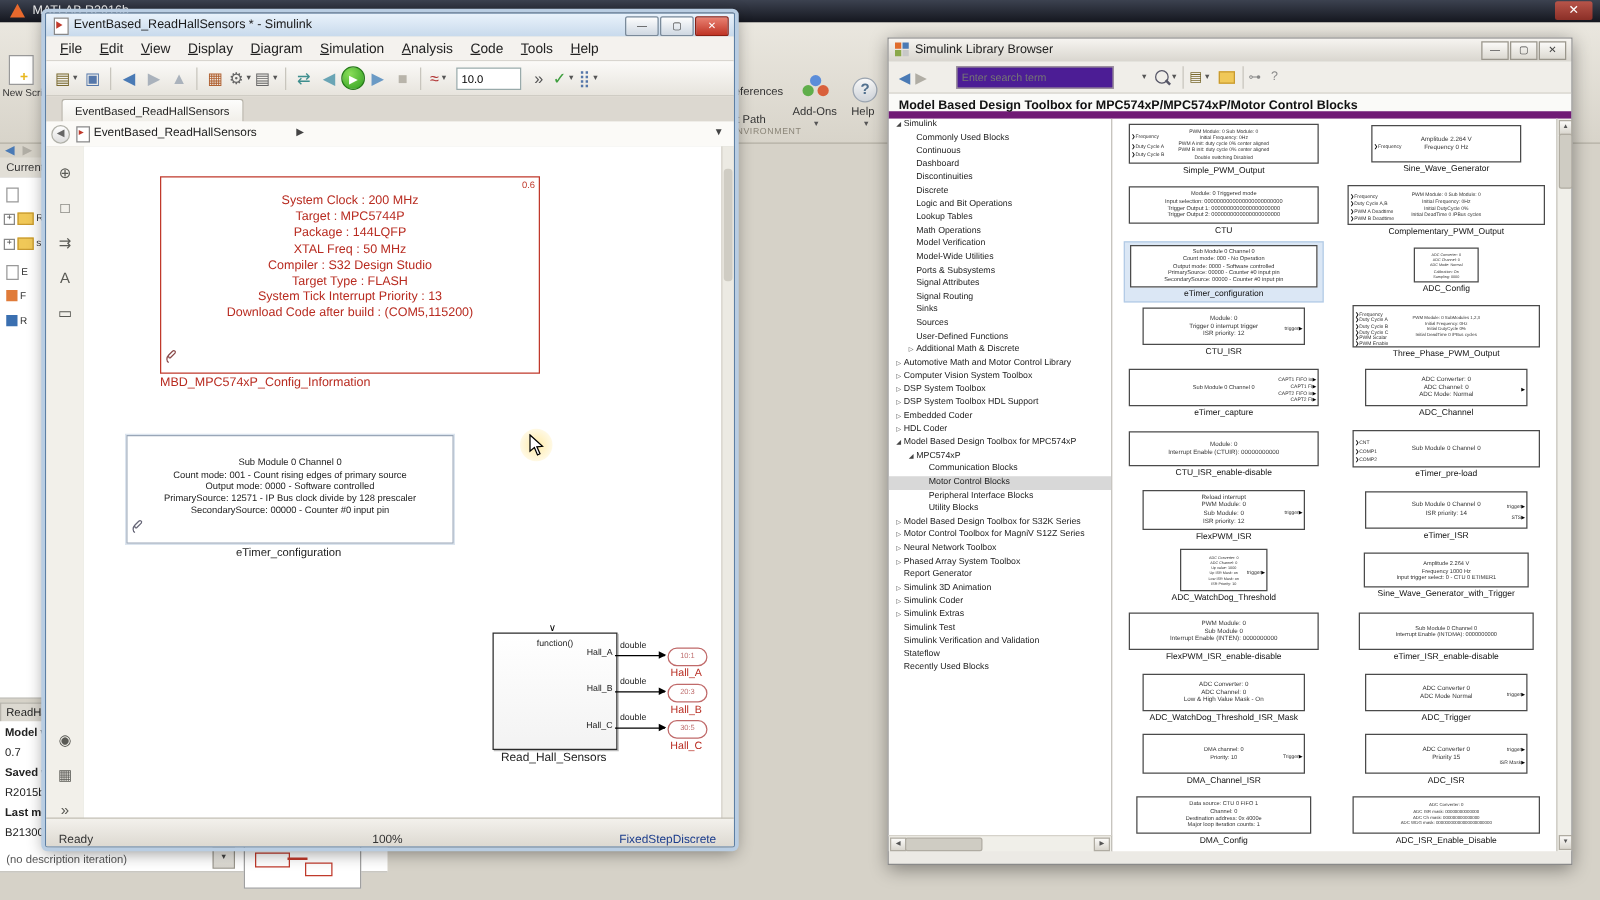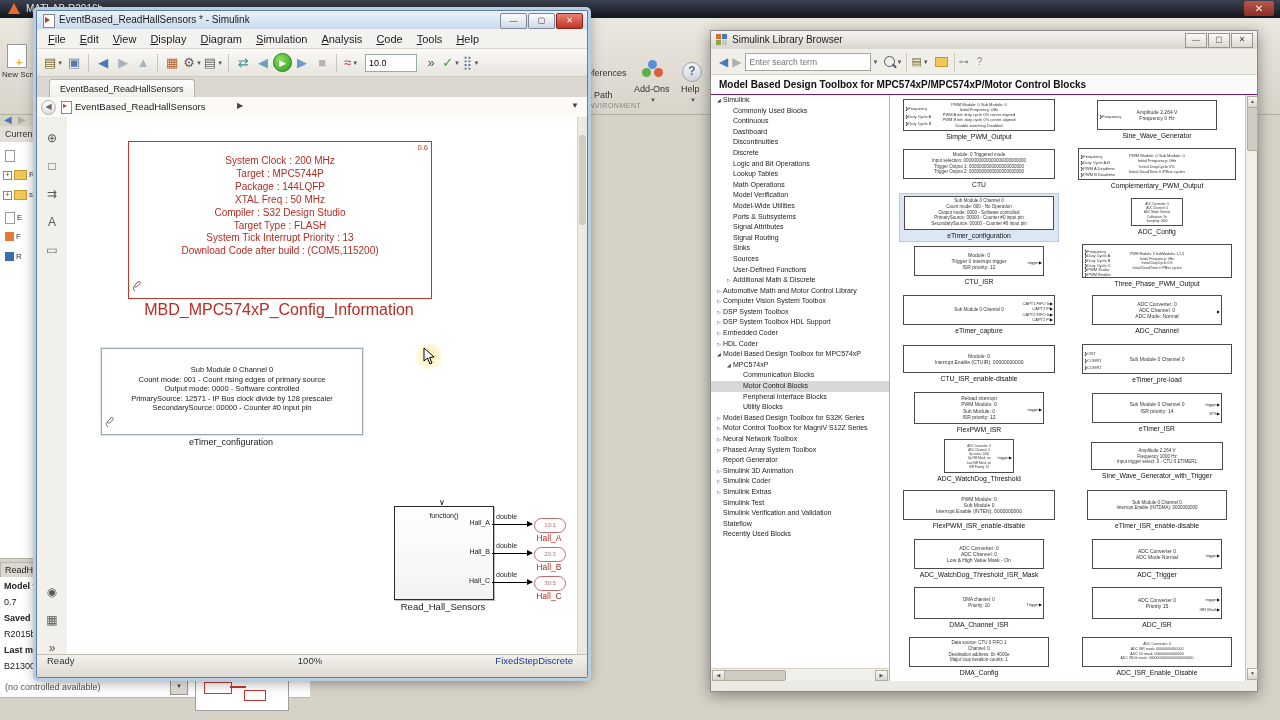--- a/index.html
+++ b/index.html
@@ -61,29 +61,29 @@
   #crumb-icon i{position:absolute;left:1px;top:2px;width:0;height:0;border-top:2.5px solid transparent;border-bottom:2.5px solid transparent;border-left:4px solid #c0392b}
   #crumb-text{position:absolute;left:38px;top:4px}
   #crumb-arrow{position:absolute;left:200px;top:4px;font-size:8px;color:#444}
   #crumb-dd{position:absolute;right:8px;top:4px;font-size:8px;color:#444}
   #ed-body{position:absolute;left:0;top:106px;right:0;bottom:22px}
   #ed-rail{position:absolute;left:0;top:0;width:30px;height:100%;background:#f2f0ea;border-right:1px solid #d0cdc5}
   .rail-ic{position:absolute;left:0;width:30px;text-align:center;font-size:12px;color:#5a5a55}
   #ed-canvas{position:absolute;left:30px;top:0;right:9px;bottom:0;background:#fff;overflow:hidden}
   #ed-vscroll{position:absolute;right:0;top:0;width:9px;height:100%;background:#eceae3;border-left:1px solid #d5d2ca}
   #ed-vthumb{position:absolute;left:1px;top:18px;width:7px;height:90px;background:#cfccc3;border-radius:3px}
-  #ed-status{position:absolute;left:0;bottom:0;width:100%;height:22px;background:linear-gradient(#f3f1ec,#ddd9d1);border-top:1px solid #c2beb4;display:flex;align-items:flex-start;font-size:9.5px;color:#333}
+  #ed-status{position:absolute;left:0;bottom:0;width:100%;height:22px;background:linear-gradient(#f3f1ec,#ddd9d1);border-top:1px solid #c2beb4;display:flex;align-items:flex-end;font-size:9.5px;color:#333}
   #status-left{margin-left:10px;flex:1}
   #status-mid{flex:1;text-align:center}
   #status-right{flex:1;text-align:right;margin-right:14px;color:#1b3c8c}
   
   #cfg-block{position:absolute;left:61px;top:24px;width:302px;height:156px;border:1.5px solid #c0392b;background:#fff}
   #cfg-corner{position:absolute;right:3px;top:1px;font-size:7.5px;color:#c0392b}
   #cfg-lines{position:absolute;left:0;top:13px;width:100%;text-align:center;font-size:10px;line-height:12.9px;color:#b82b20}
-  #cfg-label{position:absolute;left:61px;top:184px;width:302px;text-align:center;font-size:16px;color:#b82b20}
+  #cfg-label{position:absolute;left:61px;top:184px;width:302px;font-size:10px;color:#b82b20}
   .clip{position:absolute;left:3px;bottom:1px}
   #et-block{position:absolute;left:34px;top:231px;width:260px;height:85px;border:1px solid #9aa7b8;outline:1px solid #dbe4ee;background:#fff}
   #et-lines{position:absolute;left:0;top:16px;width:100%;text-align:center;font-size:7.5px;line-height:9.6px;color:#222}
   #et-label{position:absolute;left:34px;top:320px;width:260px;text-align:center;font-size:9px;color:#222}
   #subsys{position:absolute;left:327px;top:389px;width:98px;height:92px;border:1.5px solid #2b2b2b;background:linear-gradient(#ffffff,#f3f3f3);box-shadow:1px 1px 0 #bbb}
   #subsys-fn{position:absolute;left:0;top:5px;width:100%;text-align:center;font-size:7px;color:#222}
   #trig{position:absolute;left:44px;top:-8px;font-size:8px;color:#000;line-height:8px}
   .ss-port{position:absolute;right:3px;font-size:7px;color:#222}
   #subsys-label{position:absolute;left:317px;top:484px;width:118px;text-align:center;font-size:9.5px;color:#222}
   .sig{position:absolute;height:1px;background:#000;width:40px}
@@ -94,24 +94,24 @@
   #glow{position:absolute;left:349px;top:226px;width:26px;height:26px;border-radius:50%;background:radial-gradient(rgba(255,215,80,.5),rgba(255,215,80,0))}
   #cursor{position:absolute;left:356px;top:230px}
   
   #win-lib{left:710px;top:30px;width:546px;height:660px;background:#eceae5;border:1px solid #8a8a8a;box-shadow:0 3px 14px rgba(0,0,0,.4);z-index:4}
   #lib-titlebar{position:absolute;left:0;top:0;width:100%;height:18px;background:linear-gradient(#f6f4f0,#d9d6cf);border-bottom:1px solid #b8b5ad;font-size:10px;color:#222}
   #lib-icon{position:absolute;left:5px;top:3px;width:11px;height:11px}
   #lib-icon b{position:absolute;width:5px;height:5px}
   #lib-title{position:absolute;left:21px;top:3px}
   .fbtn{width:20px;height:13px;border:1px solid #9a968c;background:linear-gradient(#fbfaf8,#dcd9d1);font-size:8px;line-height:12px;text-align:center;color:#444}
   #lib-toolbar{position:absolute;left:0;top:18px;width:100%;height:26px;background:#f0eee9;border-bottom:1px solid #d0cdc6;display:flex;align-items:center;padding-left:8px;box-sizing:border-box}
-  #search-box{width:118px;height:16px;border:1px solid #a8a49a;background:#ffffff;font-size:8.5px;color:#888;padding:0 3px;margin:0 0}
+  #search-box{width:118px;height:16px;border:1px solid #a8a49a;background:#4c1d95;font-size:8.5px;color:#888;padding:0 3px;margin:0 20px}
   .lens{width:9px;height:9px;border:1.5px solid #556;border-radius:50%;position:relative;display:inline-block}
   .lens i{position:absolute;left:7px;top:8px;width:5px;height:1.5px;background:#556;transform:rotate(45deg)}
-  #lib-crumb{position:absolute;left:0;top:44px;width:100%;height:20px;background:#fafaf8;border-bottom:1px solid #701a75;font-size:10px;font-weight:bold;color:#111;line-height:20px;padding-left:8px;box-sizing:border-box;white-space:nowrap}
+  #lib-crumb{position:absolute;left:0;top:44px;width:100%;height:20px;background:#fafaf8;border-bottom:6px solid #701a75;font-size:10px;font-weight:bold;color:#111;line-height:20px;padding-left:8px;box-sizing:border-box;white-space:nowrap}
   #lib-body{position:absolute;left:0;top:64px;right:0;bottom:10px}
   #lib-tree{position:absolute;left:0;top:0;width:178px;bottom:12px;background:#fff;border-right:1px solid #b5b2aa;overflow:hidden}
   .tr-row{height:10.6px;line-height:10.6px;font-size:7px;color:#222;white-space:nowrap;overflow:hidden}
   .tr-row.sel{background:#d8d8d8}
   .tr-arrow{display:inline-block;width:8px;font-size:5px;color:#444;text-align:center}
   #tree-hscroll{position:absolute;left:0;bottom:0;width:178px;height:12px;background:#f0efe9;border-top:1px solid #d5d2ca;border-right:1px solid #b5b2aa}
   .sc-btn{position:absolute;top:1px;width:11px;height:9px;background:linear-gradient(#fbfaf8,#d9d6ce);border:1px solid #b0aca2;font-size:5px;text-align:center;line-height:9px;color:#555}
   #hthumb{position:absolute;left:13px;top:1px;width:60px;height:9px;background:#cfccc3;border:1px solid #b0aca2;border-radius:2px}
   #lib-blocks{position:absolute;left:179px;top:0;right:11px;bottom:0;background:#fff;display:grid;grid-template-columns:1fr 1fr;grid-auto-rows:48.8px}
   .cell{position:relative;display:flex;flex-direction:column;align-items:center;justify-content:center}
@@ -164,21 +164,21 @@
   </div>
   <div id="det-header">ReadHallSensors</div>
   <div id="det-panel">
       <div class="det-row" style="top: 4px; font-weight: bold;">Model version</div>
       <div class="det-row" style="top: 20px;">0.7</div>
       <div class="det-row" style="top: 36px; font-weight: bold;">Saved with</div>
       <div class="det-row" style="top: 52px;">R2015b</div>
       <div class="det-row" style="top: 68px; font-weight: bold;">Last modified</div>
       <div class="det-row" style="top: 84px;">B21300</div>
     </div>
-  <span id="no-desc">(no controlled available)</span>
+  <span id="no-desc">(no description iteration)</span>
   <span id="desc-combo">▼</span>
   <div id="preview-box">
     <span class="red-sk" style="left:8px;top:6px;width:26px;height:10px"></span>
     <span class="red-sk" style="left:48px;top:14px;width:20px;height:9px"></span>
     <span class="red-sk" style="left:34px;top:10px;width:14px;height:0"></span>
   </div>
 </div>
 
 <div class="abs" id="win-editor">
   <div id="ed-titlebar">

